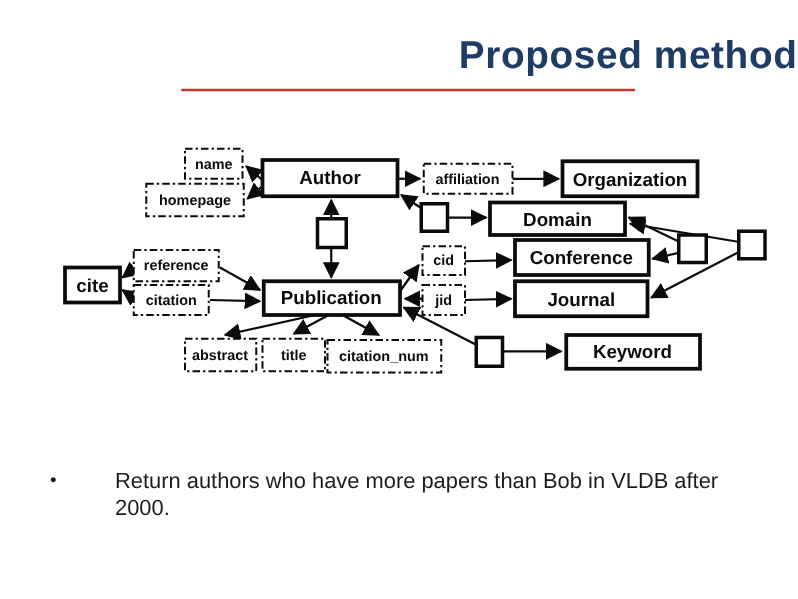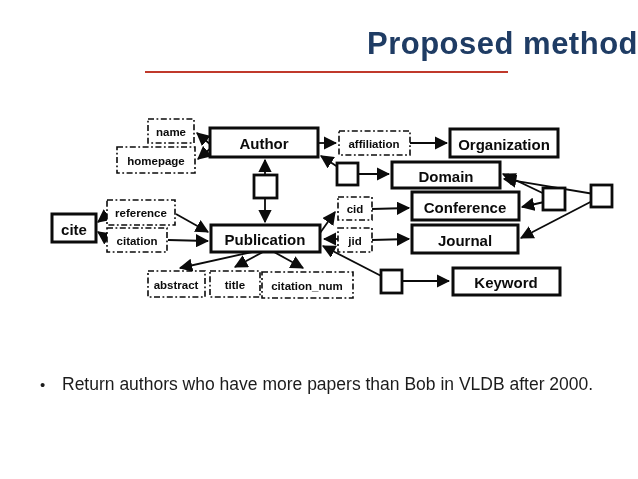--- a/index.html
+++ b/index.html
@@ -15,21 +15,21 @@
   #title-underline{
     position:absolute;top:71px;left:145px;width:363px;height:2px;
     background:#c0392b;
   }
   #bullet-block{
     position:absolute;top:374px;left:40px;width:558px;
     display:flex;align-items:flex-start;
     font-size:17.5px;line-height:21.5px;color:#1c1c1c;
   }
   #bullet-glyph{flex:0 0 22px;font-size:15px;line-height:21.5px;}
-  #bullet-text{flex:1;}
+  #bullet-text{flex:1;margin-left:30px;}
   svg text{
     font-family:"Liberation Sans",sans-serif;font-weight:bold;fill:#0b0b0b;
     text-anchor:middle;dominant-baseline:central;
   }
   svg .ent-label{font-size:15px;}
   svg .attr-label{font-size:11.5px;}
 </style>
 </head>
 <body>
 

